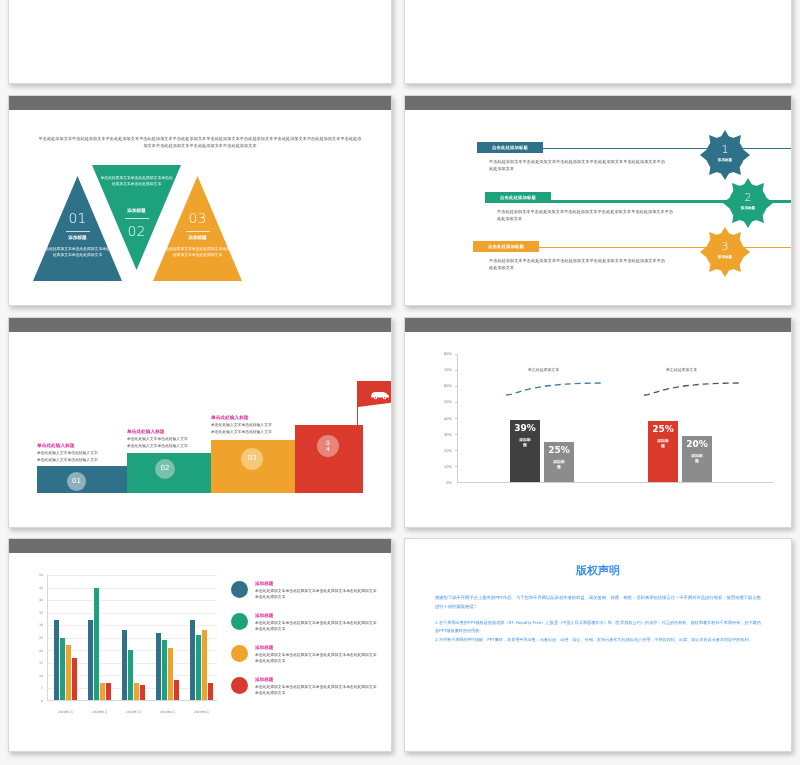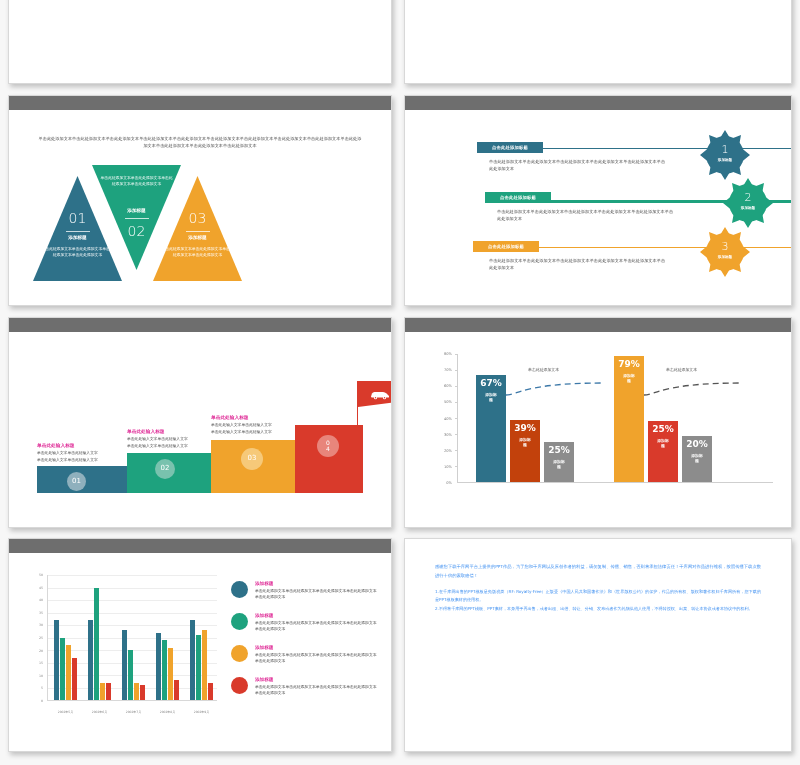--- a/index.html
+++ b/index.html
@@ -321,34 +321,26 @@
         <div class="c6-plot">
           <div class="c6-tickmark" style="top:0%"></div>
           <div class="c6-tickmark" style="top:12.5%"></div>
           <div class="c6-tickmark" style="top:25%"></div>
           <div class="c6-tickmark" style="top:37.5%"></div>
           <div class="c6-tickmark" style="top:50%"></div>
           <div class="c6-tickmark" style="top:62.5%"></div>
           <div class="c6-tickmark" style="top:75%"></div>
           <div class="c6-tickmark" style="top:87.5%"></div>
 
-          <div class="c6-bar" style="left:18px;height:83.7%;background:#2e7189">
-            <div class="pct">67%</div>
-            <div class="lbl">添加标题</div>
-          </div>
-          <div class="c6-bar" style="left:52px;height:48.7%;background:#c2410c">
+          <div class="c6-bar" style="left:52px;height:48.7%;background:#404040">
             <div class="pct">39%</div>
             <div class="lbl">添加标题</div>
           </div>
           <div class="c6-bar" style="left:86px;height:31.2%;background:#8c8c8c">
             <div class="pct">25%</div>
-            <div class="lbl">添加标题</div>
-          </div>
-          <div class="c6-bar" style="left:156px;height:98.7%;background:#f0a32c">
-            <div class="pct">79%</div>
             <div class="lbl">添加标题</div>
           </div>
           <div class="c6-bar" style="left:190px;height:47.5%;background:#d93a2b">
             <div class="pct">25%</div>
             <div class="lbl">添加标题</div>
           </div>
           <div class="c6-bar" style="left:224px;height:36.2%;background:#8c8c8c">
             <div class="pct">20%</div>
             <div class="lbl">添加标题</div>
           </div>
@@ -463,20 +455,21 @@
             <div class="cn tiny2">单击此处添加文本单击此处添加文本单击此处添加文本单击此处添加文本单击此处添加文本</div>
           </div>
         </div>
       </div>
     </div>
   </div>
 
   <div class="slide nohead" id="s8">
     <div class="slide-body">
       <div class="cp">
+        <div class="cp-title">版权声明</div>
         <div class="cp-p">感谢您下载千库网平台上提供的PPT作品，为了您和千库网以及原创作者的利益，请勿复制、传播、销售，否则将承担法律责任！千库网对作品进行维权，按照传播下载次数进行十倍的索取赔偿！</div>
         <div class="cp-li">1.在千库网出售的PPT模板是免版税类（RF: Royalty-Free）正版受《中国人民共和国著作法》和《世界版权公约》的保护，作品的所有权、版权和著作权归千库网所有，您下载的是PPT模板素材的使用权。</div>
         <div class="cp-li">2.不得将千库网的PPT模板、PPT素材，本身用于再出售，或者出租、出借、转让、分销、发布或者作为礼物供他人使用，不得转授权、出卖、转让本协议或者本协议中的权利。</div>
       </div>
     </div>
   </div>
 
 </div>
 
 </body></html>

